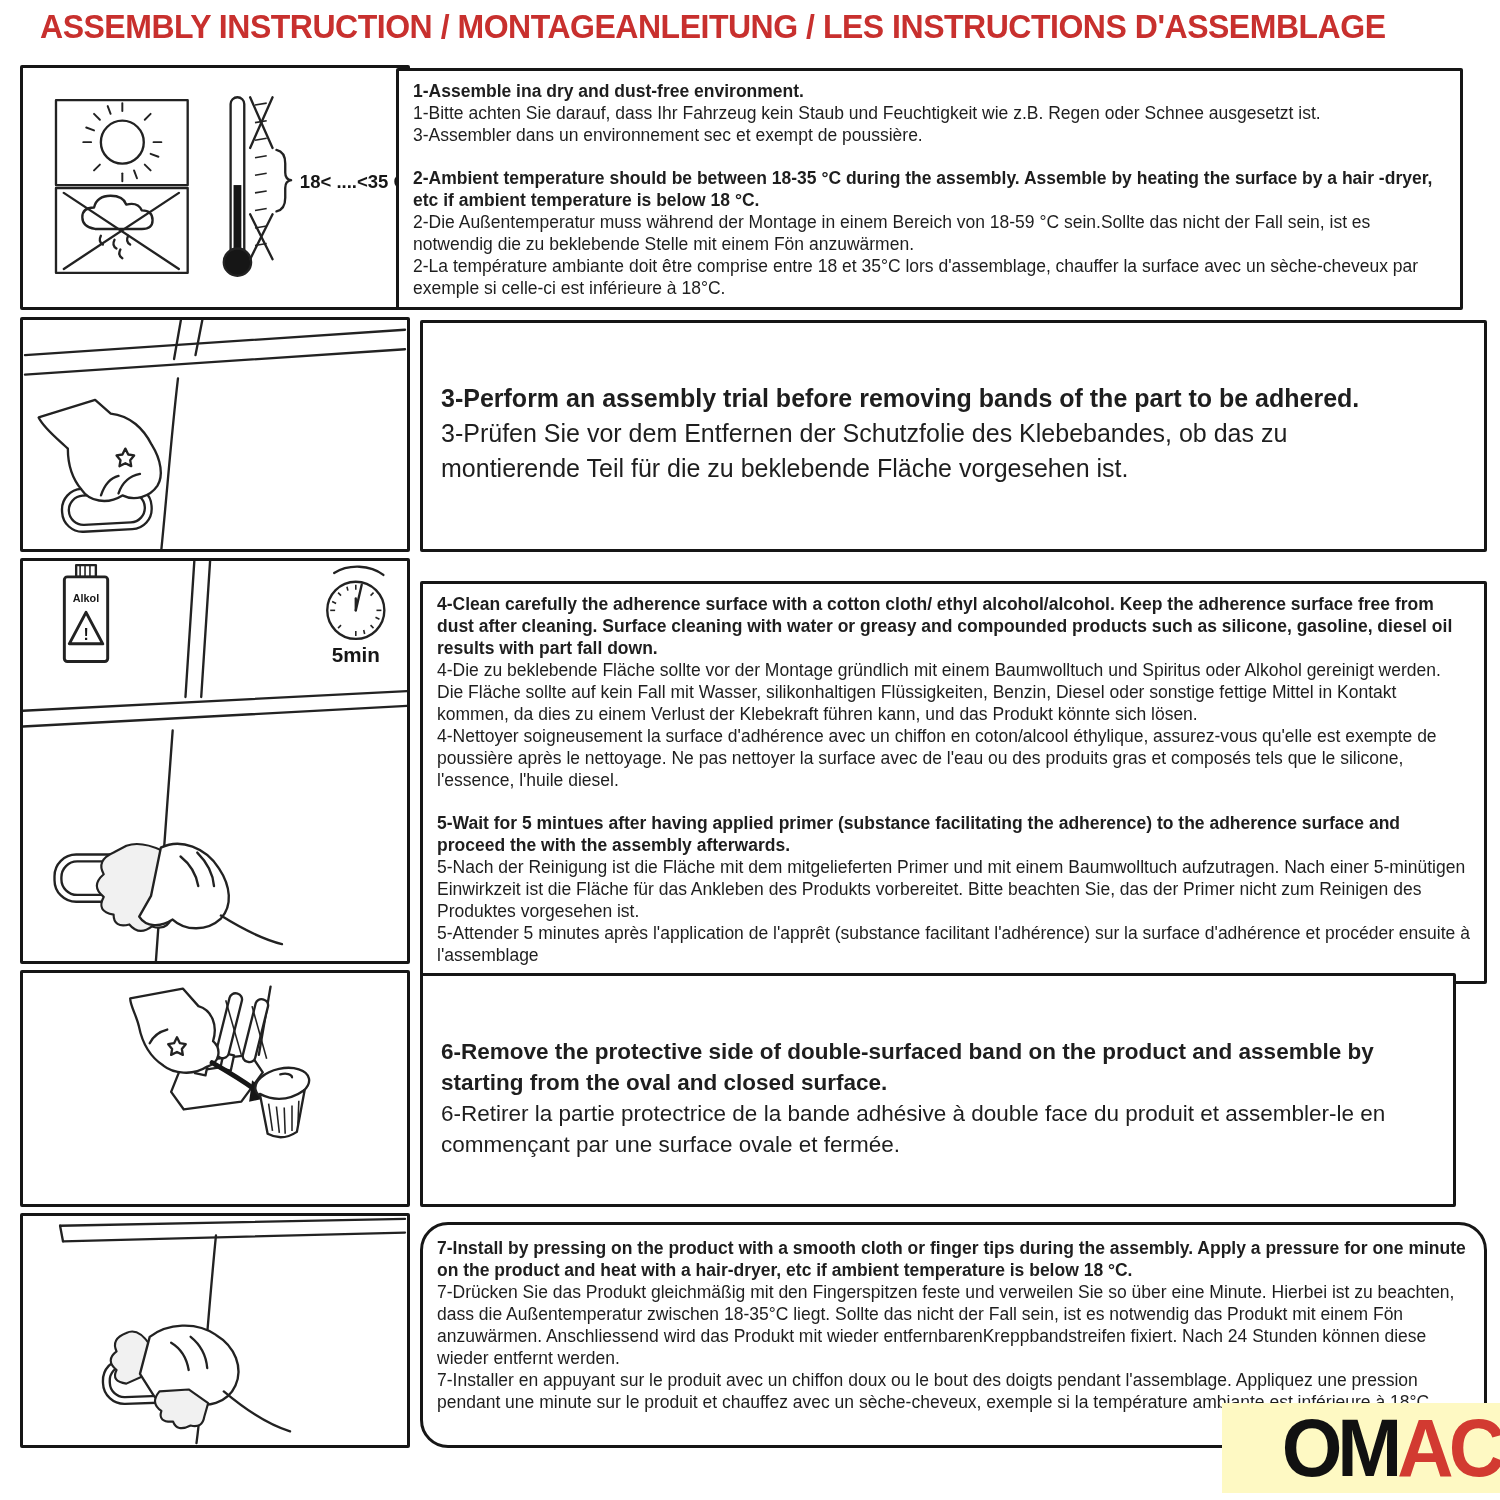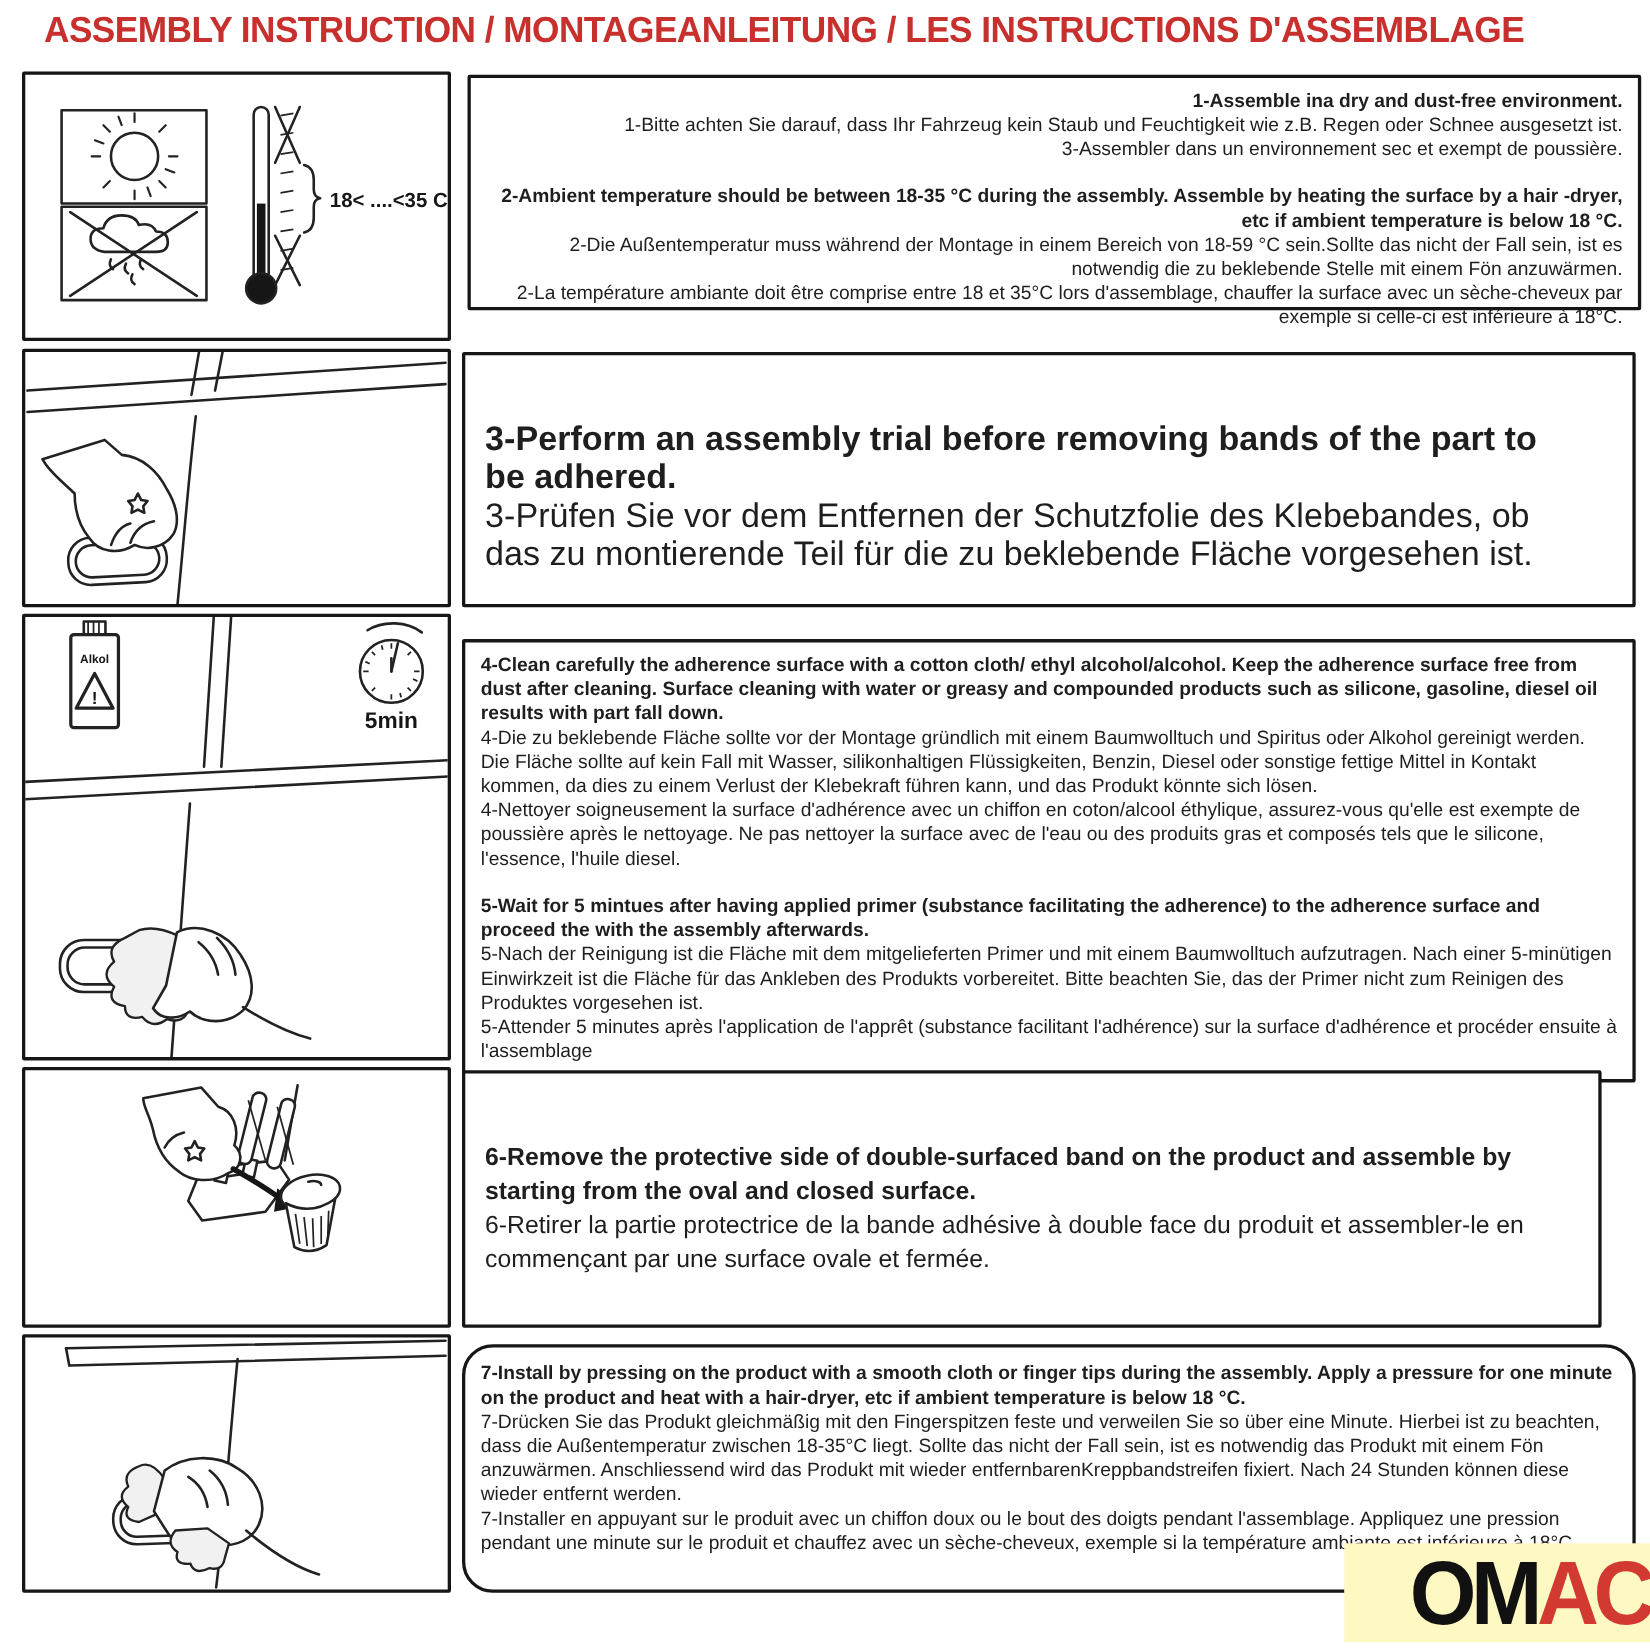--- a/index.html
+++ b/index.html
@@ -6,36 +6,36 @@
   .page{position:relative;width:1500px;height:1500px;background:#fff;overflow:hidden;
         font-family:"Liberation Sans", sans-serif;color:#1e1e1e;}
   .title{position:absolute;left:40px;top:8px;margin:0;font-size:33px;font-weight:700;
          color:#c8302e;letter-spacing:-0.5px;white-space:nowrap;
          transform:scaleX(0.97);transform-origin:left center;}
   .panel{position:absolute;background:#fff;border:3px solid #161616;border-radius:2px;
          box-sizing:border-box;}
   .illus svg{display:block;width:100%;height:100%;}
   
   .L1{left:20px;top:65px;width:390px;height:245px;}
-  .R1{left:425px;top:68px;width:1067px;height:214px;text-align:right;}
+  .R1{left:396px;top:68px;width:1067px;height:242px;}
   .L2{left:20px;top:317px;width:390px;height:235px;}
   .R2{left:420px;top:320px;width:1067px;height:232px;}
   .L3{left:20px;top:558px;width:390px;height:406px;}
   .R3{left:420px;top:581px;width:1067px;height:403px;}
   .L4{left:20px;top:970px;width:390px;height:237px;}
   .R4{left:420px;top:973px;width:1036px;height:234px;}
   .L5{left:20px;top:1213px;width:390px;height:235px;}
   .R5{left:420px;top:1222px;width:1067px;height:226px;}
   
   .txt p{margin:0;}
   .small{padding:9px 14px 0 14px;font-size:17.5px;line-height:22px;}
   .small p.gap{margin-top:21px;}
   .mid{padding:60px 18px 0 18px;font-size:22.5px;line-height:31px;}
   .mid p{max-width:1010px;}
-  .big{padding:58px 18px 0 18px;font-size:31px;line-height:35px;}
+  .big{padding:58px 18px 0 18px;font-size:25px;line-height:35px;}
   .big p{max-width:990px;}
   .tight{padding:12px 14px 0 14px;border-radius:28px;}
   .b{font-weight:700;}
   
   .ln{fill:none;stroke:#222;stroke-width:2.4;stroke-linecap:round;stroke-linejoin:round;}
   .lnT{fill:none;stroke:#222;stroke-width:3;stroke-linecap:round;stroke-linejoin:round;}
   .wh{fill:#fff;stroke:#222;stroke-width:2.4;stroke-linejoin:round;}
   .gy{fill:#f1f1f1;stroke:#222;stroke-width:2.2;stroke-linejoin:round;}
   .bk{fill:#161616;stroke:none;}
   .tk{stroke:#222;stroke-width:1.6;}

